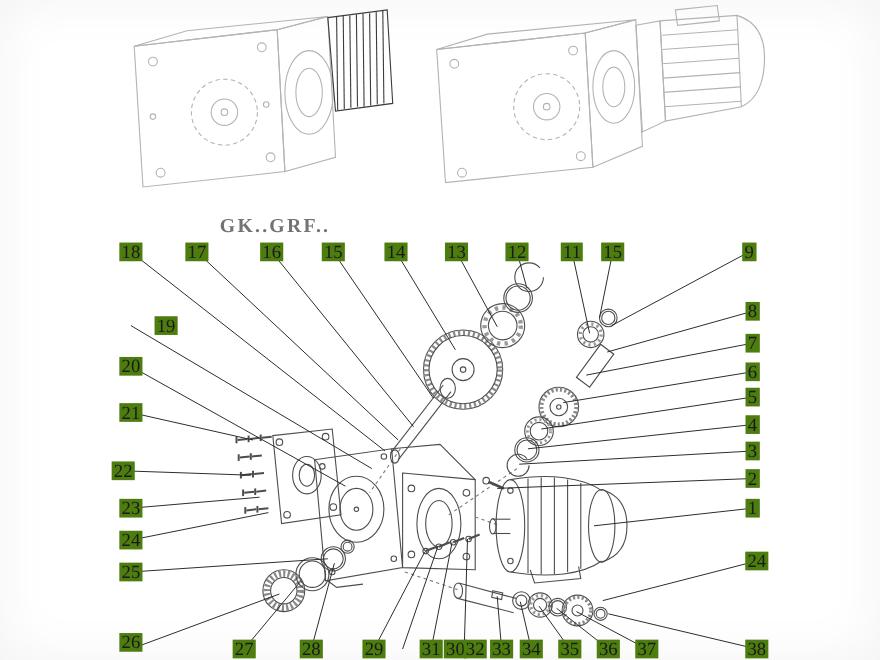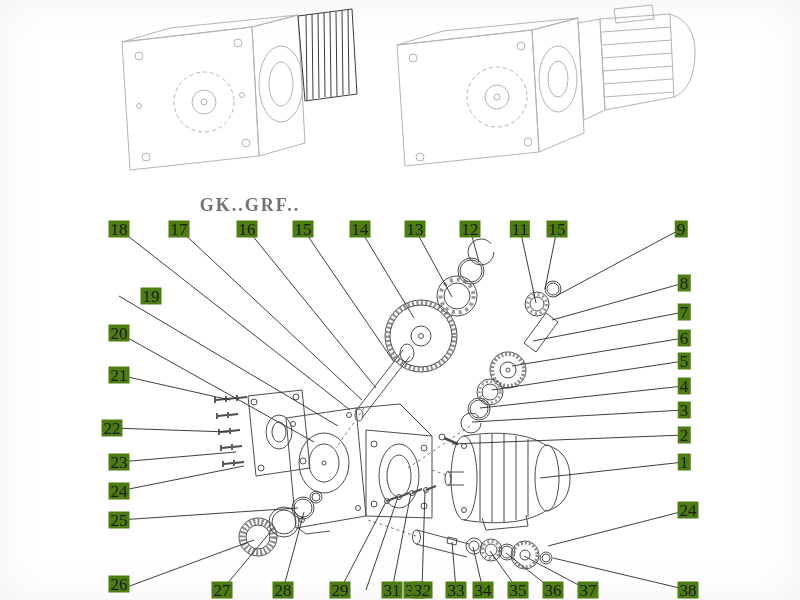--- a/index.html
+++ b/index.html
@@ -320,21 +320,21 @@
     <div class="callout" style="left: 112px; top: 428px; text-align: right;">22</div>
     <div class="callout" style="left: 119px; top: 462px;">23</div>
     <div class="callout" style="left: 119px; top: 491px;">24</div>
     <div class="callout" style="left: 119px; top: 520px;">25</div>
     <div class="callout" style="left: 119px; top: 584px;">26</div>
     <div class="callout" style="left: 222px; top: 590px;">27</div>
     <div class="callout" style="left: 283px; top: 590px;">28</div>
     <div class="callout" style="left: 340px; top: 590px;">29</div>
     <div class="callout" style="left: 366px; top: 590px; margin-left: 48px;">30</div>
     <div class="callout" style="left: 392px; top: 590px;">31</div>
-    <div class="callout" style="left: 422px; top: 590px; font-style: italic;">32</div>
+    <div class="callout" style="left: 432px; top: 590px;">32</div>
     <div class="callout" style="left: 456px; top: 590px;">33</div>
     <div class="callout" style="left: 483px; top: 590px; text-align: right;">34</div>
     <div class="callout" style="left: 518px; top: 590px;">35</div>
     <div class="callout" style="left: 553px; top: 590px;">36</div>
     <div class="callout" style="left: 588px; top: 590px;">37</div>
     <div class="callout" style="left: 688px; top: 590px;">38</div>
     <div class="callout" style="left: 688px; top: 510px;">24</div>
   </div>
 
 </body></html>

